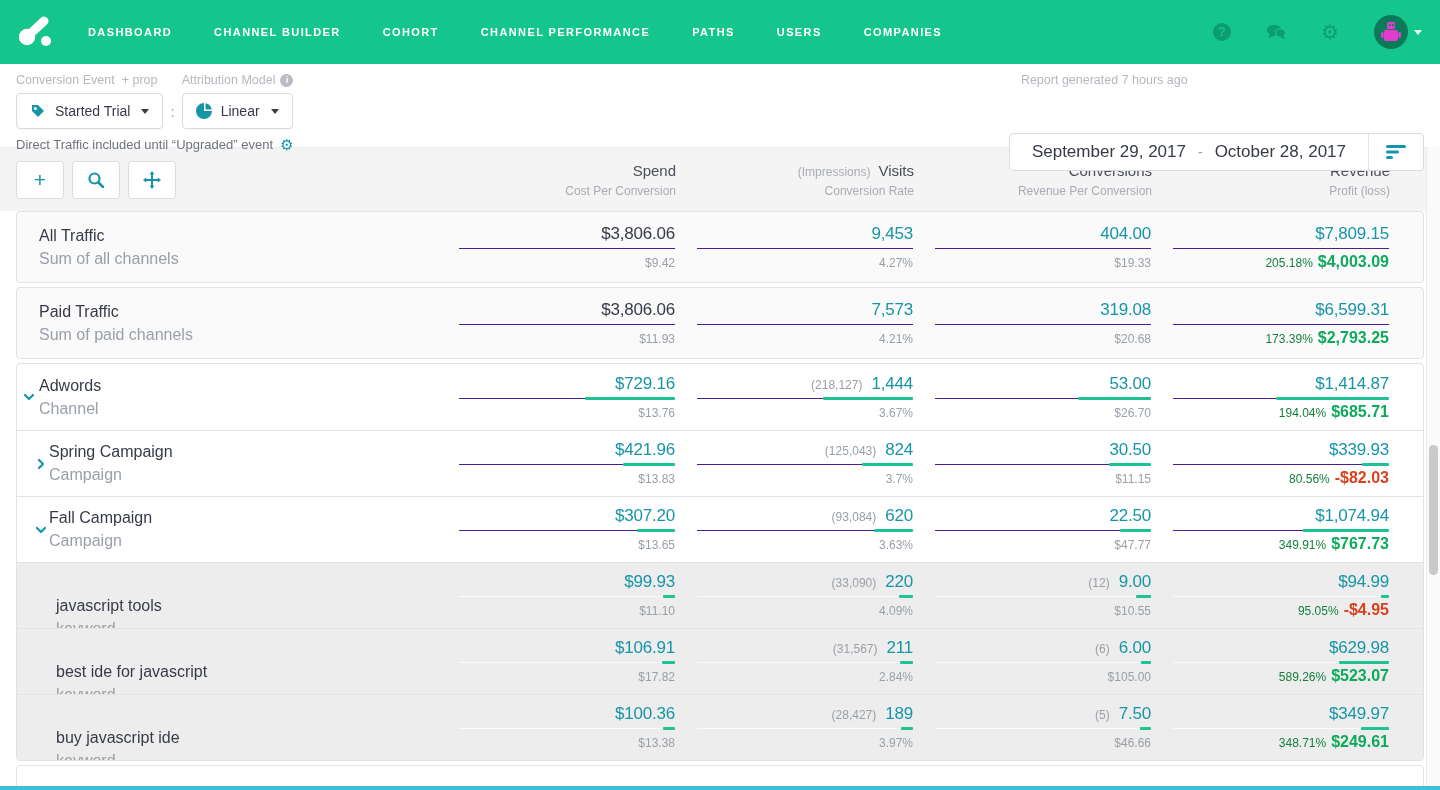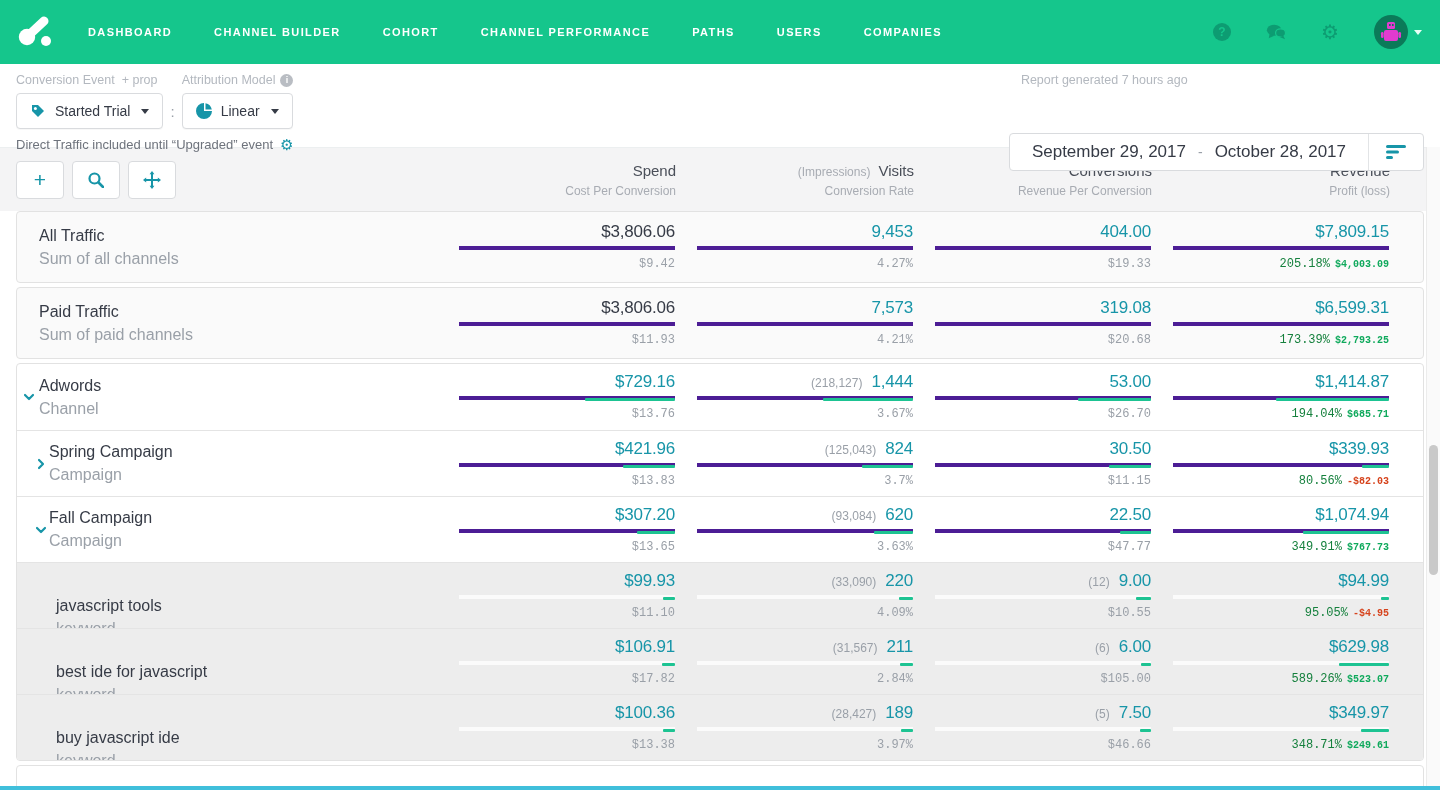--- a/index.html
+++ b/index.html
@@ -67,26 +67,26 @@
   .lvl-campaign .name-cell { padding-left:32px; }
   .lvl-keyword .name-cell { padding-left:39px;margin-top:44px; }
   .chevron { position:absolute; top:50%; transform:translateY(-50%); cursor:pointer; display:flex; }
   .lvl-channel .chevron { left:6px; }
   .lvl-campaign .chevron { left:18px; }
   .num-cell { width:238px; display:flex; flex-direction:column; align-items:flex-end; justify-content:center; }
   .num-primary { display:flex; align-items:baseline; gap:9px; }
   .num-prefix { font-size:12px; color:#9aa0a8; }
   .num-val { font-size:17px; color:#1795a8; cursor:pointer; letter-spacing:-0.2px; }
   .num-val.dark { color:#363b46; cursor:default; }
-  .num-subwrap { width:216px; margin-top:4px; padding-top:4px; border-top:4px solid #4c1d95; position:relative; text-align:right;font-family:Liberation Mono, monospace; }
+  .num-subwrap { width:216px; margin-top:4px; padding-top:4px; border-top:1px solid #4c1d95; position:relative; text-align:right; }
   .lvl-keyword .num-subwrap { border-top-color:#fbfbfb; }
   .num-bar { position:absolute; top:-2px; right:0; height:3px; background:#1dc392; border-radius:1px; }
   .num-sub { font-size:12px; color:#9aa0a8; }
   .pct { font-size:12px; color:#15803d; margin-right:5px; }
-  .profit { font-size:10px; font-weight:700; }
+  .profit { font-size:16px; font-weight:700; }
   .profit.pos { color:#0fa95c; }
   .profit.neg { color:#d6431c; }
 
   
   .scrollbar-track { position:absolute; right:0; top:147px; bottom:0; width:14px; background:#fafafa; border-left:1px solid #ececec; }
   .scrollbar-thumb { position:absolute; left:2px; top:298px; width:9px; height:130px; background:#c9c9c9; border-radius:5px; cursor:pointer; }
   .bottom-strip { position:fixed; left:0; bottom:0; width:1440px; height:4px; background:#40bfdb; z-index:60; }
 
   svg { display:block; }
 </style>

